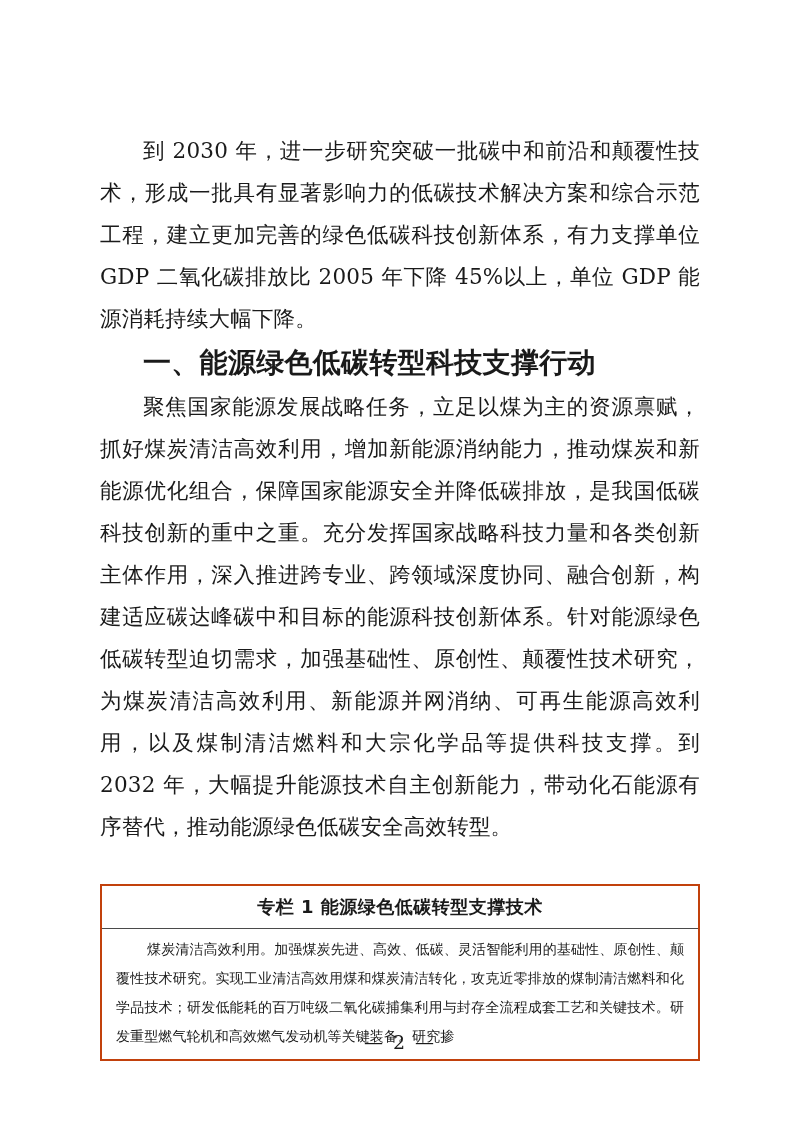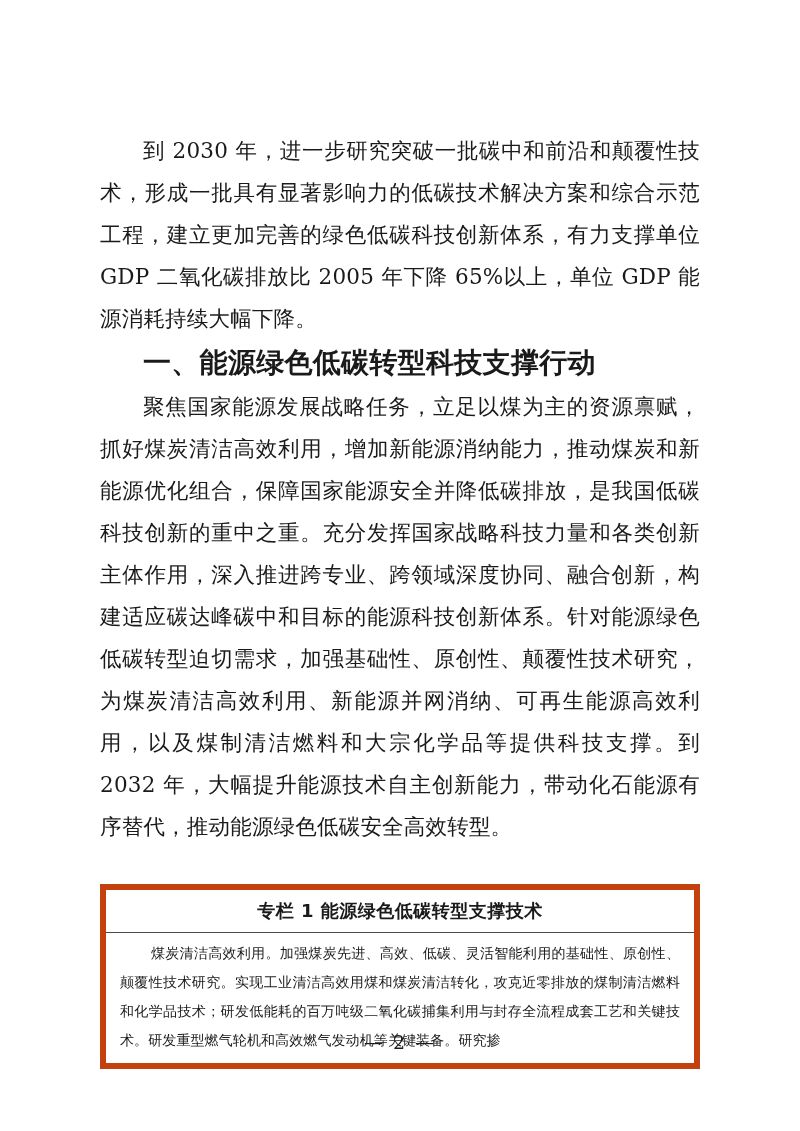--- a/index.html
+++ b/index.html
@@ -39,21 +39,21 @@
     font-size: 28px;
     line-height: 42px;
     font-weight: bold;
     margin: 2px 0 2px 0;
     text-indent: 43px;
     font-family: "DejaVu Sans", "Liberation Sans", sans-serif;
     letter-spacing: 0.3px;
   }
   .box {
     margin-top: 36px;
-    border: 6px solid #c2410c;
+    border: 2px solid #c2410c;
     padding: 0;
     box-sizing: border-box;
     width: 600px;
   }
   .box-title {
     text-align: center;
     font-weight: bold;
     font-size: 18px;
     line-height: 34px;
     padding: 4px 0 4px 0;
@@ -79,21 +79,21 @@
     font-size: 19px;
     letter-spacing: 2px;
     color: #1a1a1a;
   }
 </style>
 </head>
 <body>
 
 <div class="page">
 
-  <p class="para indent">到 2030 年，进一步研究突破一批碳中和前沿和颠覆性技术，形成一批具有显著影响力的低碳技术解决方案和综合示范工程，建立更加完善的绿色低碳科技创新体系，有力支撑单位 GDP 二氧化碳排放比 2005 年下降 65%以上，单位 GDP 能源消耗持续大幅下降。</p>
+  <p class="para indent">到 2030 年，进一步研究突破一批碳中和前沿和颠覆性技术，形成一批具有显著影响力的低碳技术解决方案和综合示范工程，建立更加完善的绿色低碳科技创新体系，有力支撑单位 GDP 二氧化碳排放比 2005 年下降 45%以上，单位 GDP 能源消耗持续大幅下降。</p>
 
   <h2 class="section-heading">一、能源绿色低碳转型科技支撑行动</h2>
 
   <p class="para indent">聚焦国家能源发展战略任务，立足以煤为主的资源禀赋，抓好煤炭清洁高效利用，增加新能源消纳能力，推动煤炭和新能源优化组合，保障国家能源安全并降低碳排放，是我国低碳科技创新的重中之重。充分发挥国家战略科技力量和各类创新主体作用，深入推进跨专业、跨领域深度协同、融合创新，构建适应碳达峰碳中和目标的能源科技创新体系。针对能源绿色低碳转型迫切需求，加强基础性、原创性、颠覆性技术研究，为煤炭清洁高效利用、新能源并网消纳、可再生能源高效利用，以及煤制清洁燃料和大宗化学品等提供科技支撑。到 2032 年，大幅提升能源技术自主创新能力，带动化石能源有序替代，推动能源绿色低碳安全高效转型。</p>
 
   <div class="box">
     <div class="box-title">专栏 1  能源绿色低碳转型支撑技术</div>
     <div class="box-body">煤炭清洁高效利用。加强煤炭先进、高效、低碳、灵活智能利用的基础性、原创性、颠覆性技术研究。实现工业清洁高效用煤和煤炭清洁转化，攻克近零排放的煤制清洁燃料和化学品技术；研发低能耗的百万吨级二氧化碳捕集利用与封存全流程成套工艺和关键技术。研发重型燃气轮机和高效燃气发动机等关键装备。研究掺</div>
   </div>
 

